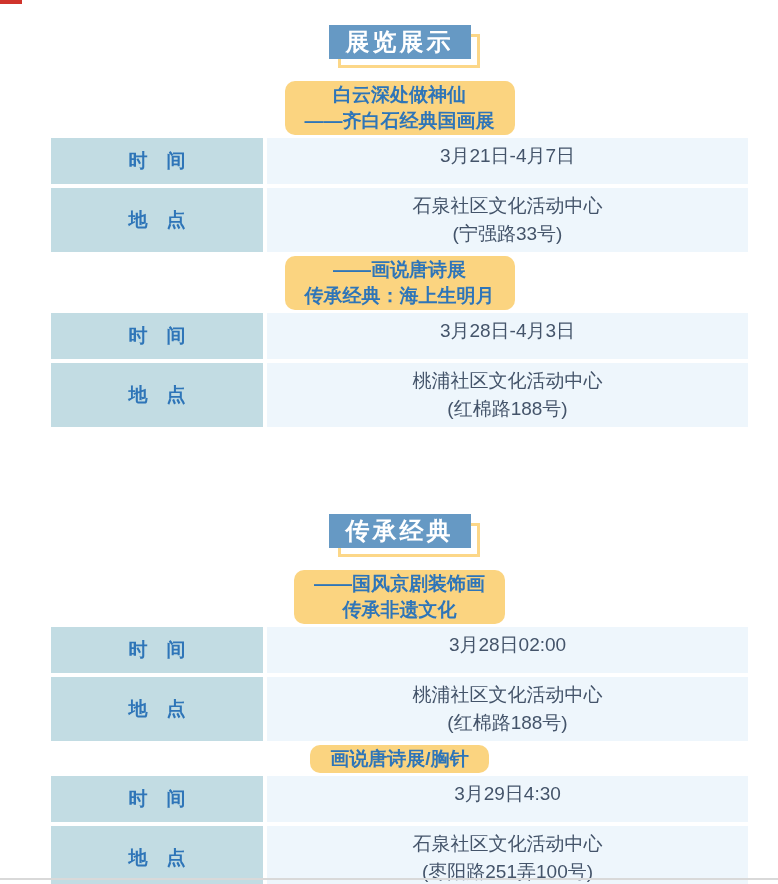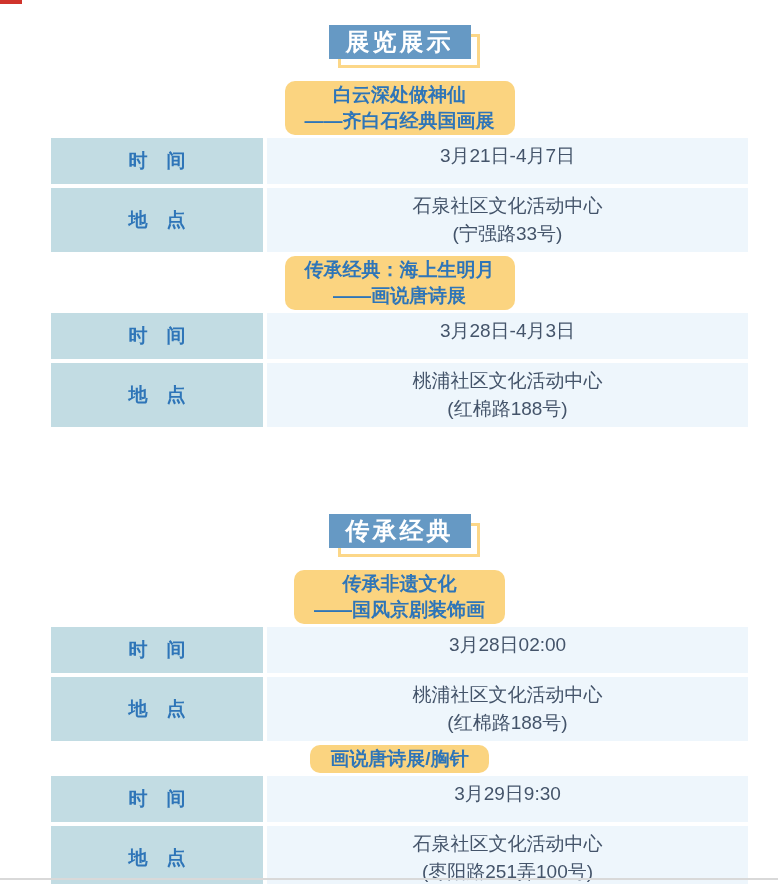--- a/index.html
+++ b/index.html
@@ -114,22 +114,22 @@
             <div>石泉社区文化活动中心</div>
             <div>(宁强路33号)</div>
           </div>
         </div>
       </div>
     </div>
 
     <div class="event">
       <div class="event-label-wrap">
         <div class="event-label">
+          <div>——画说唐诗展</div>
           <div>传承经典：海上生明月</div>
-          <div>——画说唐诗展</div>
         </div>
       </div>
       <div class="table">
         <div class="row">
           <div class="cell-label">时　间</div>
           <div class="cell-value">
             <div>3月28日-4月3日</div>
 
           </div>
         </div>
@@ -150,22 +150,22 @@
     <div class="section-header">
       <div class="header-box">
         <div class="outline"></div>
         <div class="box-face">传承经典</div>
       </div>
     </div>
 
     <div class="event">
       <div class="event-label-wrap">
         <div class="event-label">
+          <div>——国风京剧装饰画</div>
           <div>传承非遗文化</div>
-          <div>——国风京剧装饰画</div>
         </div>
       </div>
       <div class="table">
         <div class="row">
           <div class="cell-label">时　间</div>
           <div class="cell-value">
             <div>3月28日02:00</div>
 
           </div>
         </div>
@@ -183,21 +183,21 @@
       <div class="event-label-wrap">
         <div class="event-label">
           <div>画说唐诗展/胸针</div>
 
         </div>
       </div>
       <div class="table">
         <div class="row">
           <div class="cell-label">时　间</div>
           <div class="cell-value">
-            <div>3月29日9:30</div>
+            <div>3月29日4:30</div>
 
           </div>
         </div>
         <div class="row">
           <div class="cell-label">地　点</div>
           <div class="cell-value">
             <div>石泉社区文化活动中心</div>
             <div>(枣阳路251弄100号)</div>
           </div>
         </div>

